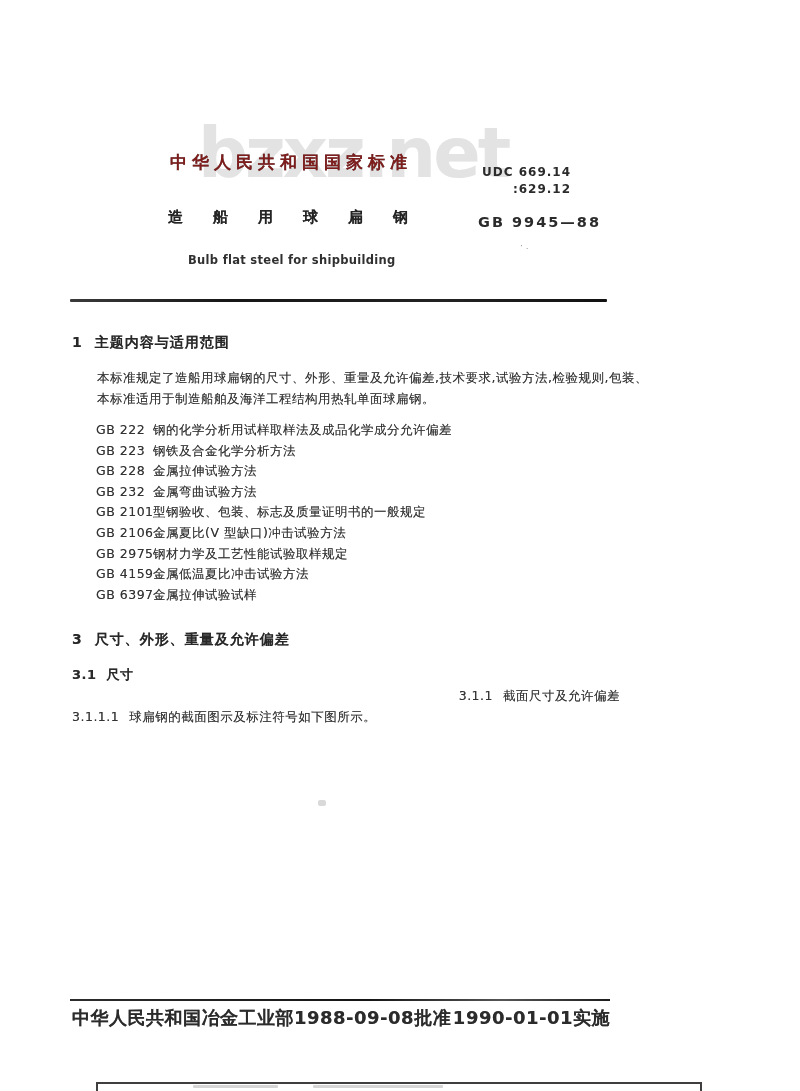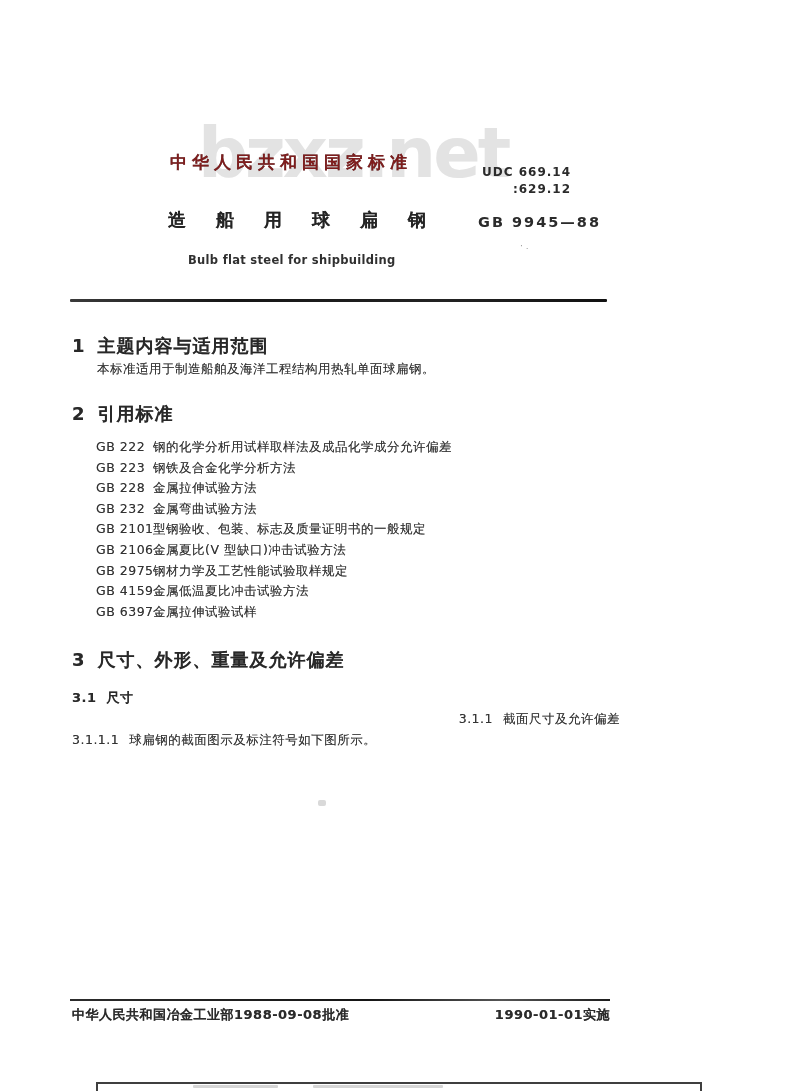--- a/index.html
+++ b/index.html
@@ -53,21 +53,21 @@
     color: #2b2b2b;
     letter-spacing: 1px;
     line-height: 17px;
     z-index: 2;
   }
   .udc-line2 { padding-left: 15px; text-align: right; }
   .doc-title {
     position: absolute;
     left: 168px;
     top: 208px;
-    font-size: 18px;
+    font-size: 15px;
     font-weight: bold;
     letter-spacing: 30px;
     white-space: nowrap;
     color: #242424;
     z-index: 2;
     text-shadow: 0 0 0.5px rgba(0,0,0,0.6);
   }
   .gb-number {
     position: absolute;
     left: 478px;
@@ -112,21 +112,21 @@
     position: absolute;
     left: 72px;
     top: 334px;
     width: 548px;
     z-index: 2;
     font-size: 12.5px;
     color: #333333;
     text-shadow: 0 0 0.3px rgba(0,0,0,0.45);
   }
   .sec-heading {
-    font-size: 18px;
+    font-size: 14px;
     font-weight: bold;
     color: #282828;
     letter-spacing: 1px;
     margin: 0;
   }
   .sec-heading .sec-no { margin-right: 12px; }
   .para-line {
     line-height: 21px;
     letter-spacing: 0.5px;
     white-space: nowrap;
@@ -173,21 +173,21 @@
     background: linear-gradient(90deg, #2c2c2c 0%, #151515 55%, #555 80%, #1d1d1d 100%);
     z-index: 2;
   }
   .footer-row {
     position: absolute;
     left: 72px;
     top: 1006px;
     width: 538px;
     display: flex;
     justify-content: space-between;
-    font-size: 13px;
+    font-size: 18px;
     font-weight: bold;
     color: #2b2b2b;
     letter-spacing: 0.5px;
     z-index: 2;
     text-shadow: 0 0 0.4px rgba(0,0,0,0.5);
   }
   
   .bottom-box {
     position: absolute;
     left: 96px;
@@ -230,25 +230,23 @@
   <div class="en-subtitle">Bulb flat steel for shipbuilding</div>
 
   <div class="header-rule"></div>
 
   <div class="content">
 
     <div class="sec-heading">
       <span class="sec-no">1</span><span>主题内容与适用范围</span>
     </div>
 
+    <div class="para-line indent p-first">本标准规定了造船用球扁钢的尺寸、外形、重量及允许偏差,技术要求,试验方法,检验规则,包装、</div>
     <div class="para-line indent">本标准适用于制造船舶及海洋工程结构用热轧单面球扁钢。</div>
 
-    <div class="sec-heading s2-gap">
-      <span class="sec-no">2</span><span>引用标准</span>
-    </div>
 
     <div class="ref-list">
       <div class="ref-row">
         <span class="ref-num">GB 222</span><span class="ref-desc">钢的化学分析用试样取样法及成品化学成分允许偏差</span>
       </div>
       <div class="ref-row">
         <span class="ref-num">GB 223</span><span class="ref-desc">钢铁及合金化学分析方法</span>
       </div>
       <div class="ref-row">
         <span class="ref-num">GB 228</span><span class="ref-desc">金属拉伸试验方法</span>

